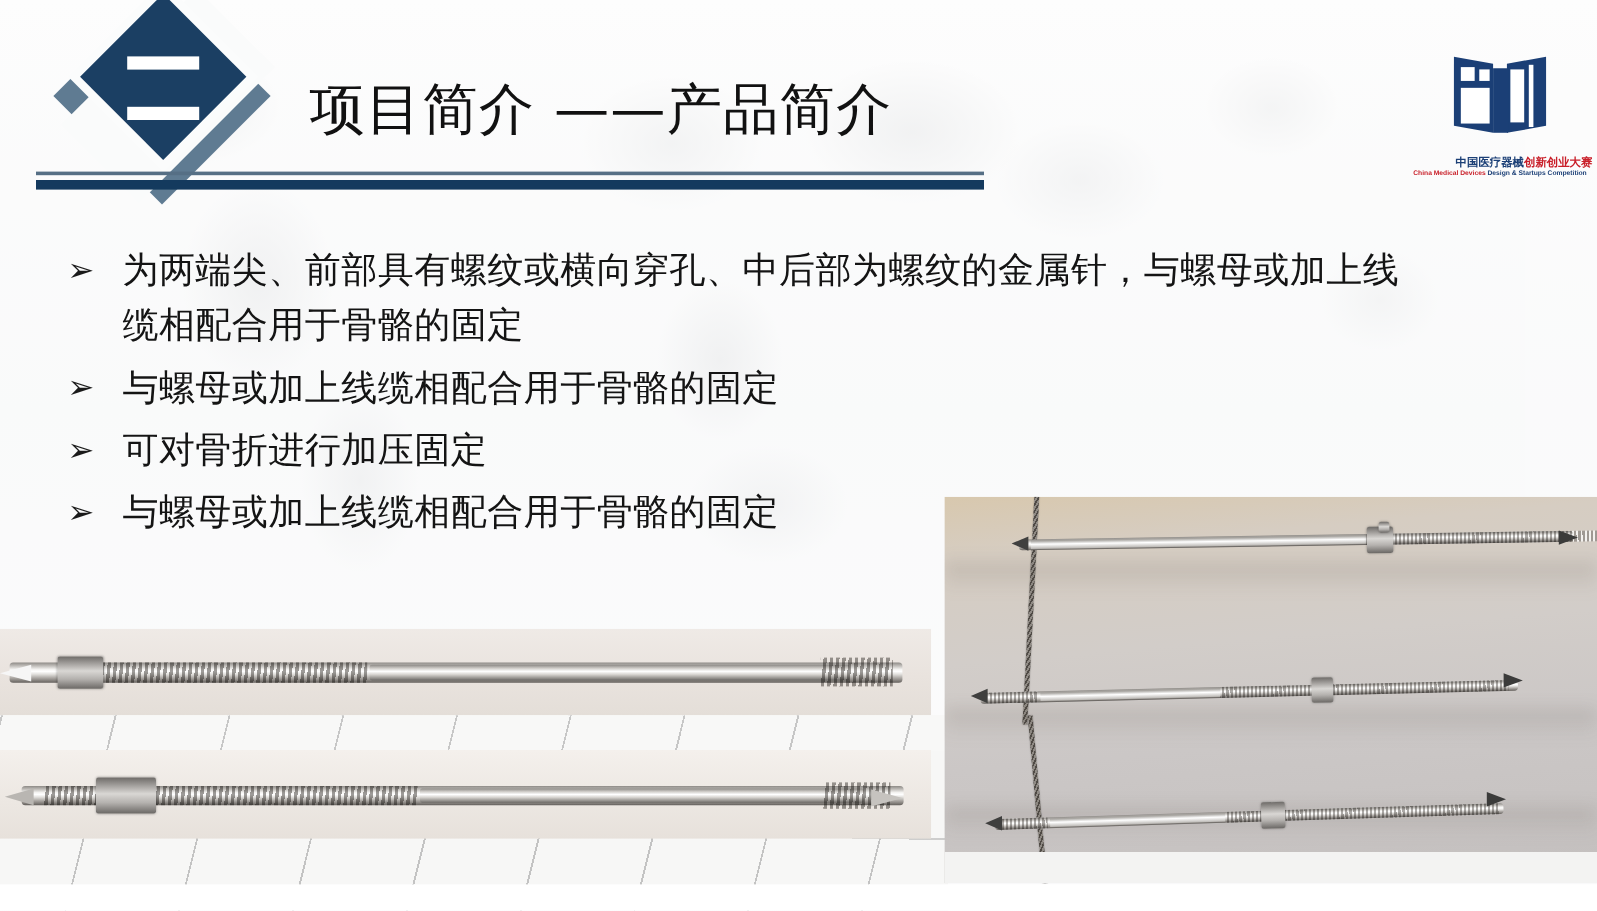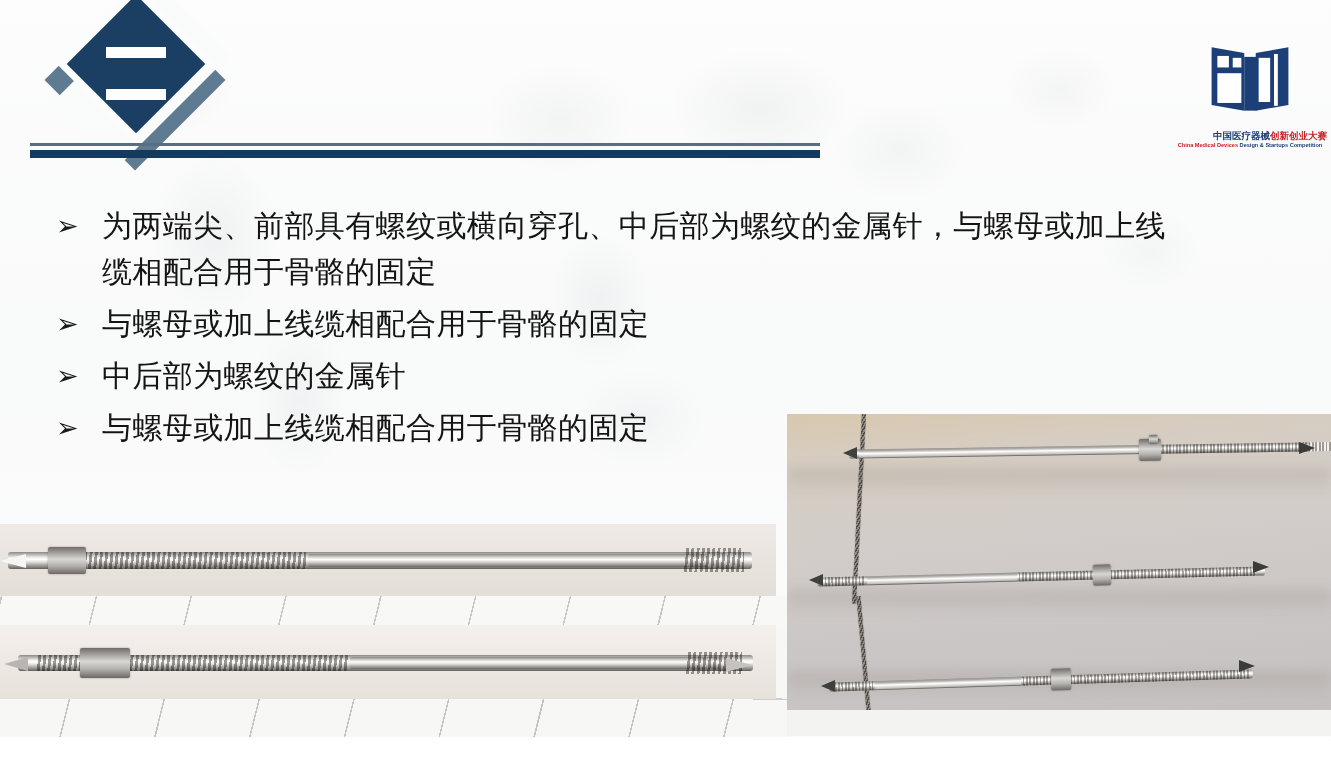--- a/index.html
+++ b/index.html
@@ -258,20 +258,21 @@
 
     <div class="brand-mark">
       <div class="dm dm-outer"></div>
       <div class="dm dm-notch"></div>
       <div class="dm dm-ring"></div>
       <div class="dm dm-inner"></div>
       <div class="dm dm-bar dm-bar1"></div>
       <div class="dm dm-bar dm-bar2"></div>
     </div>
 
+    <div class="slide-title">项目简介 ——产品简介</div>
 
     <div class="rule-thin"></div>
     <div class="rule-thick"></div>
 
     <div class="contest-logo">
       <div class="cl-mark">
         <svg viewBox="0 0 100 100" xmlns="http://www.w3.org/2000/svg">
           <g fill="#1b3f76">
             <path d="M10 18 L44 24 L44 84 L10 78 Z"></path>
             <path d="M56 24 L90 18 L90 78 L56 84 Z"></path>
@@ -300,21 +301,21 @@
       <span class="btext">为两端尖、前部具有螺纹或横向穿孔、中后部为螺纹的金属针，与螺母或加上线缆相配合用于骨骼的固定</span>
     </div>
 
     <div class="bullet">
       <span class="marker">➢</span>
       <span class="btext">与螺母或加上线缆相配合用于骨骼的固定</span>
     </div>
 
     <div class="bullet">
       <span class="marker">➢</span>
-      <span class="btext">中后部为螺纹的金属针</span>
+      <span class="btext">可对骨折进行加压固定</span>
     </div>
 
     <div class="bullet">
       <span class="marker">➢</span>
       <span class="btext">与螺母或加上线缆相配合用于骨骼的固定</span>
     </div>
   </div>
 
   <div class="floor-strip"></div>
   <div class="floor-strip-top"></div>

